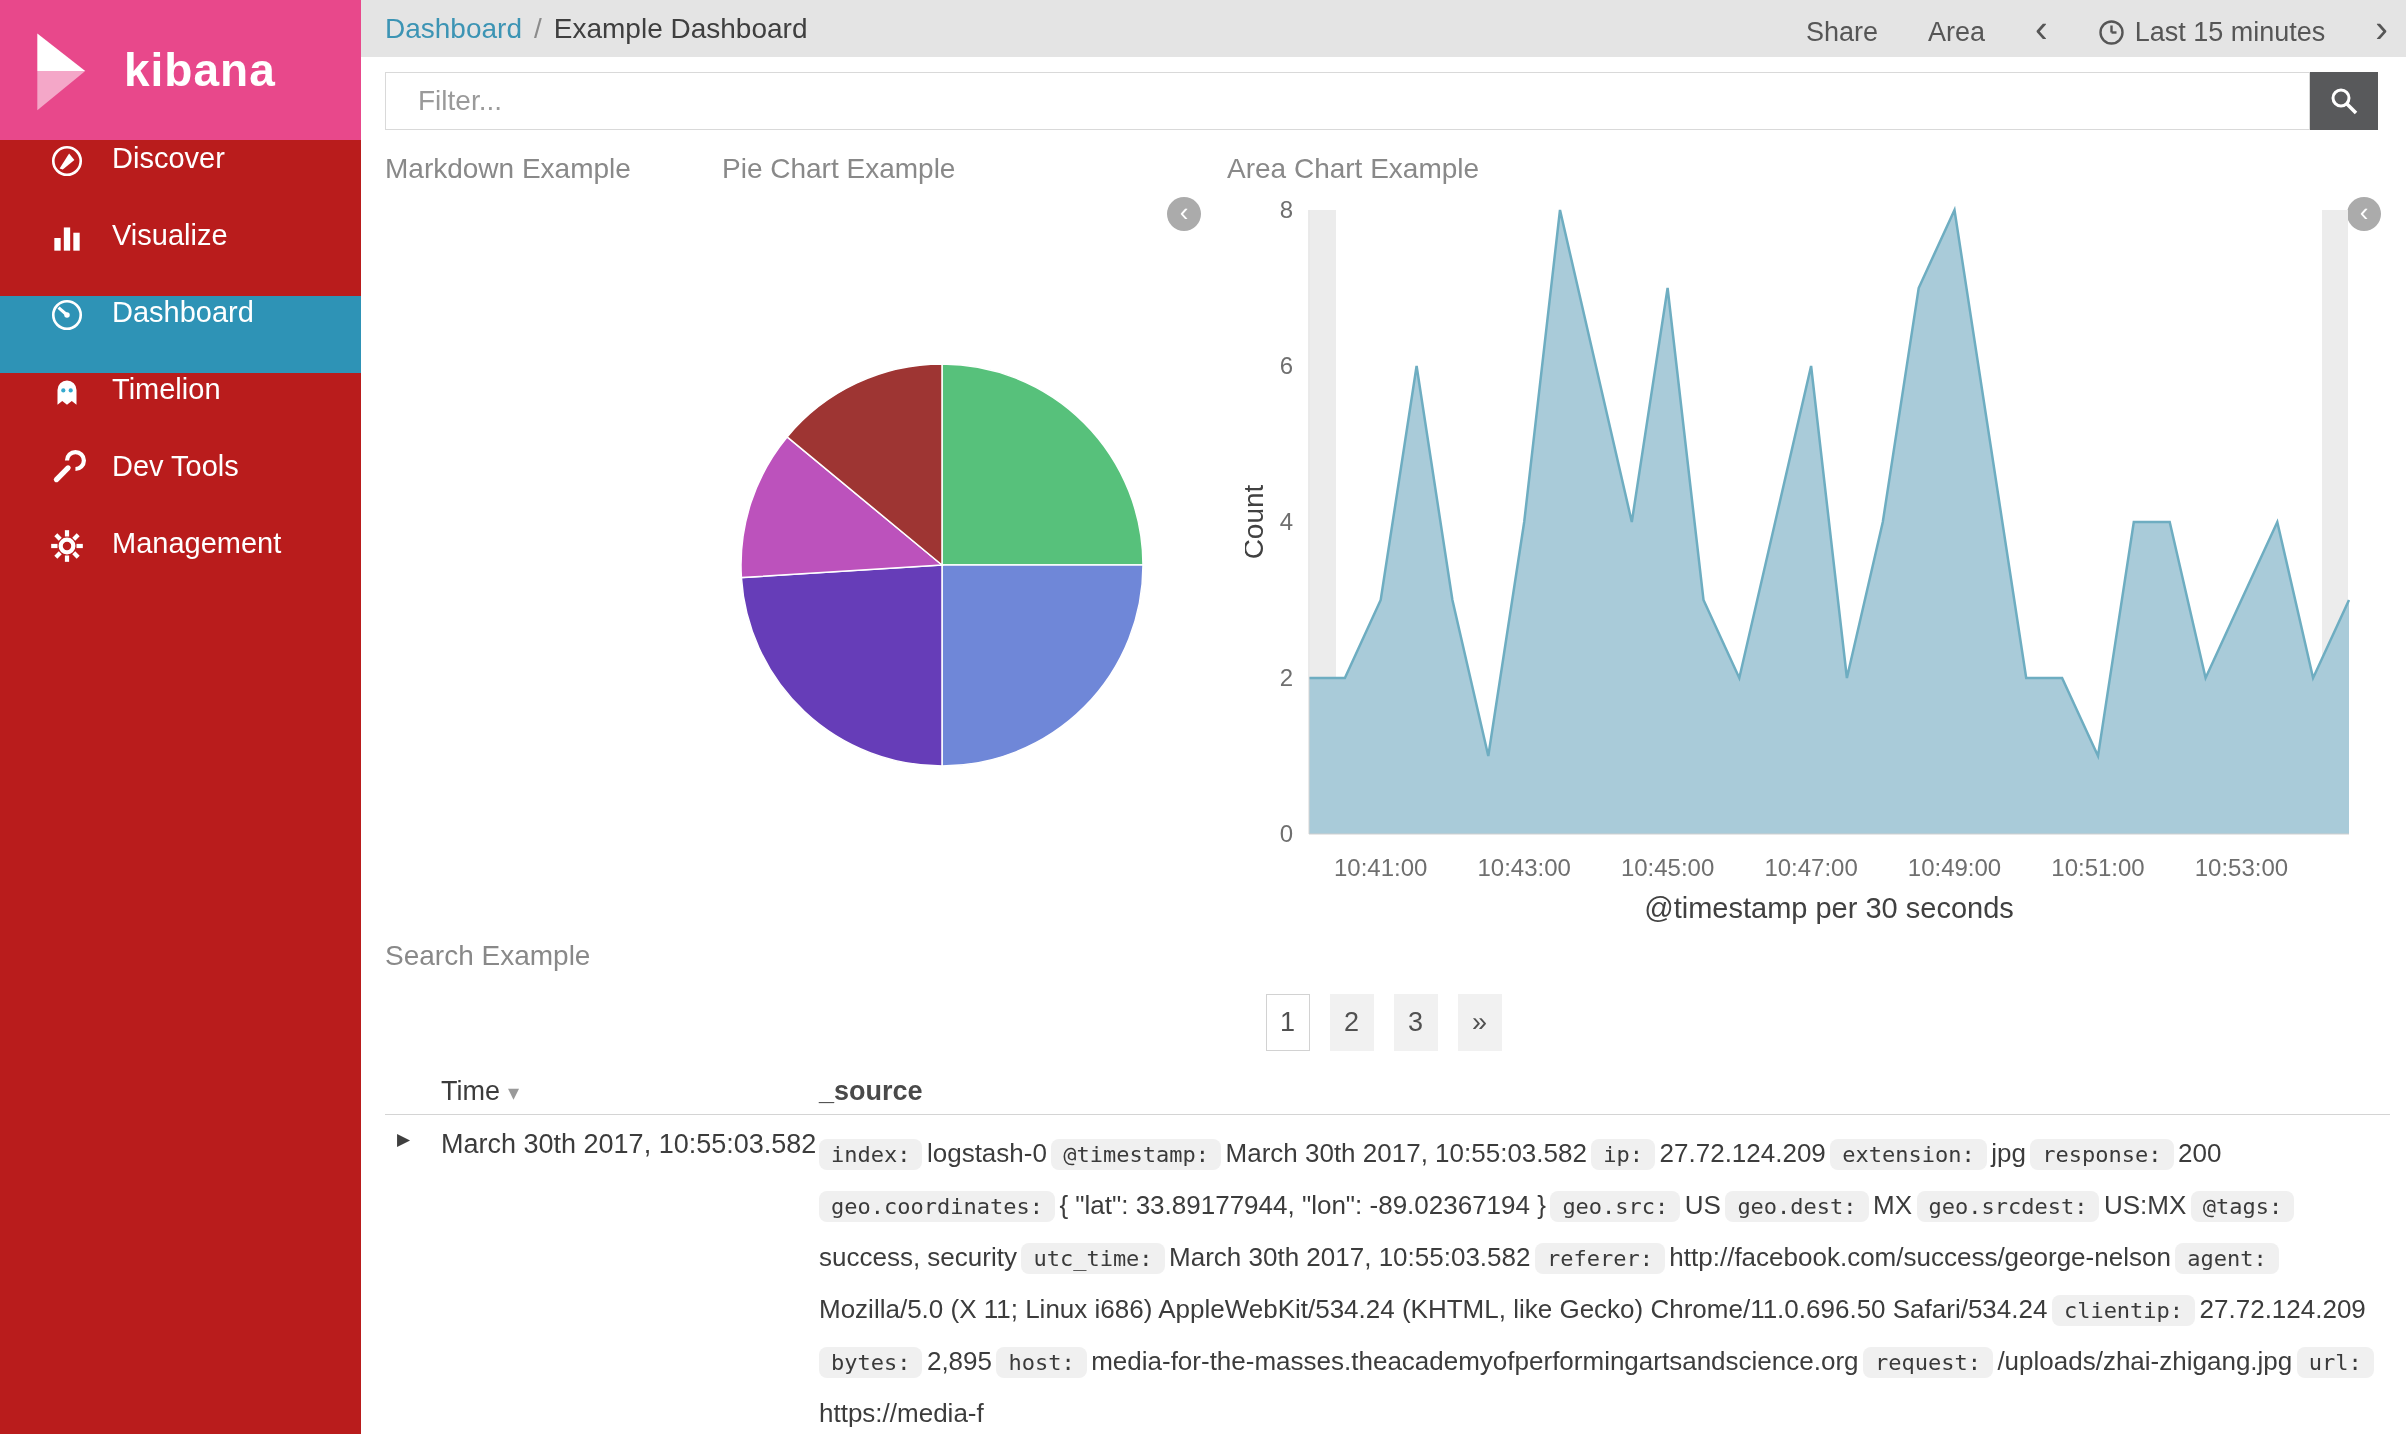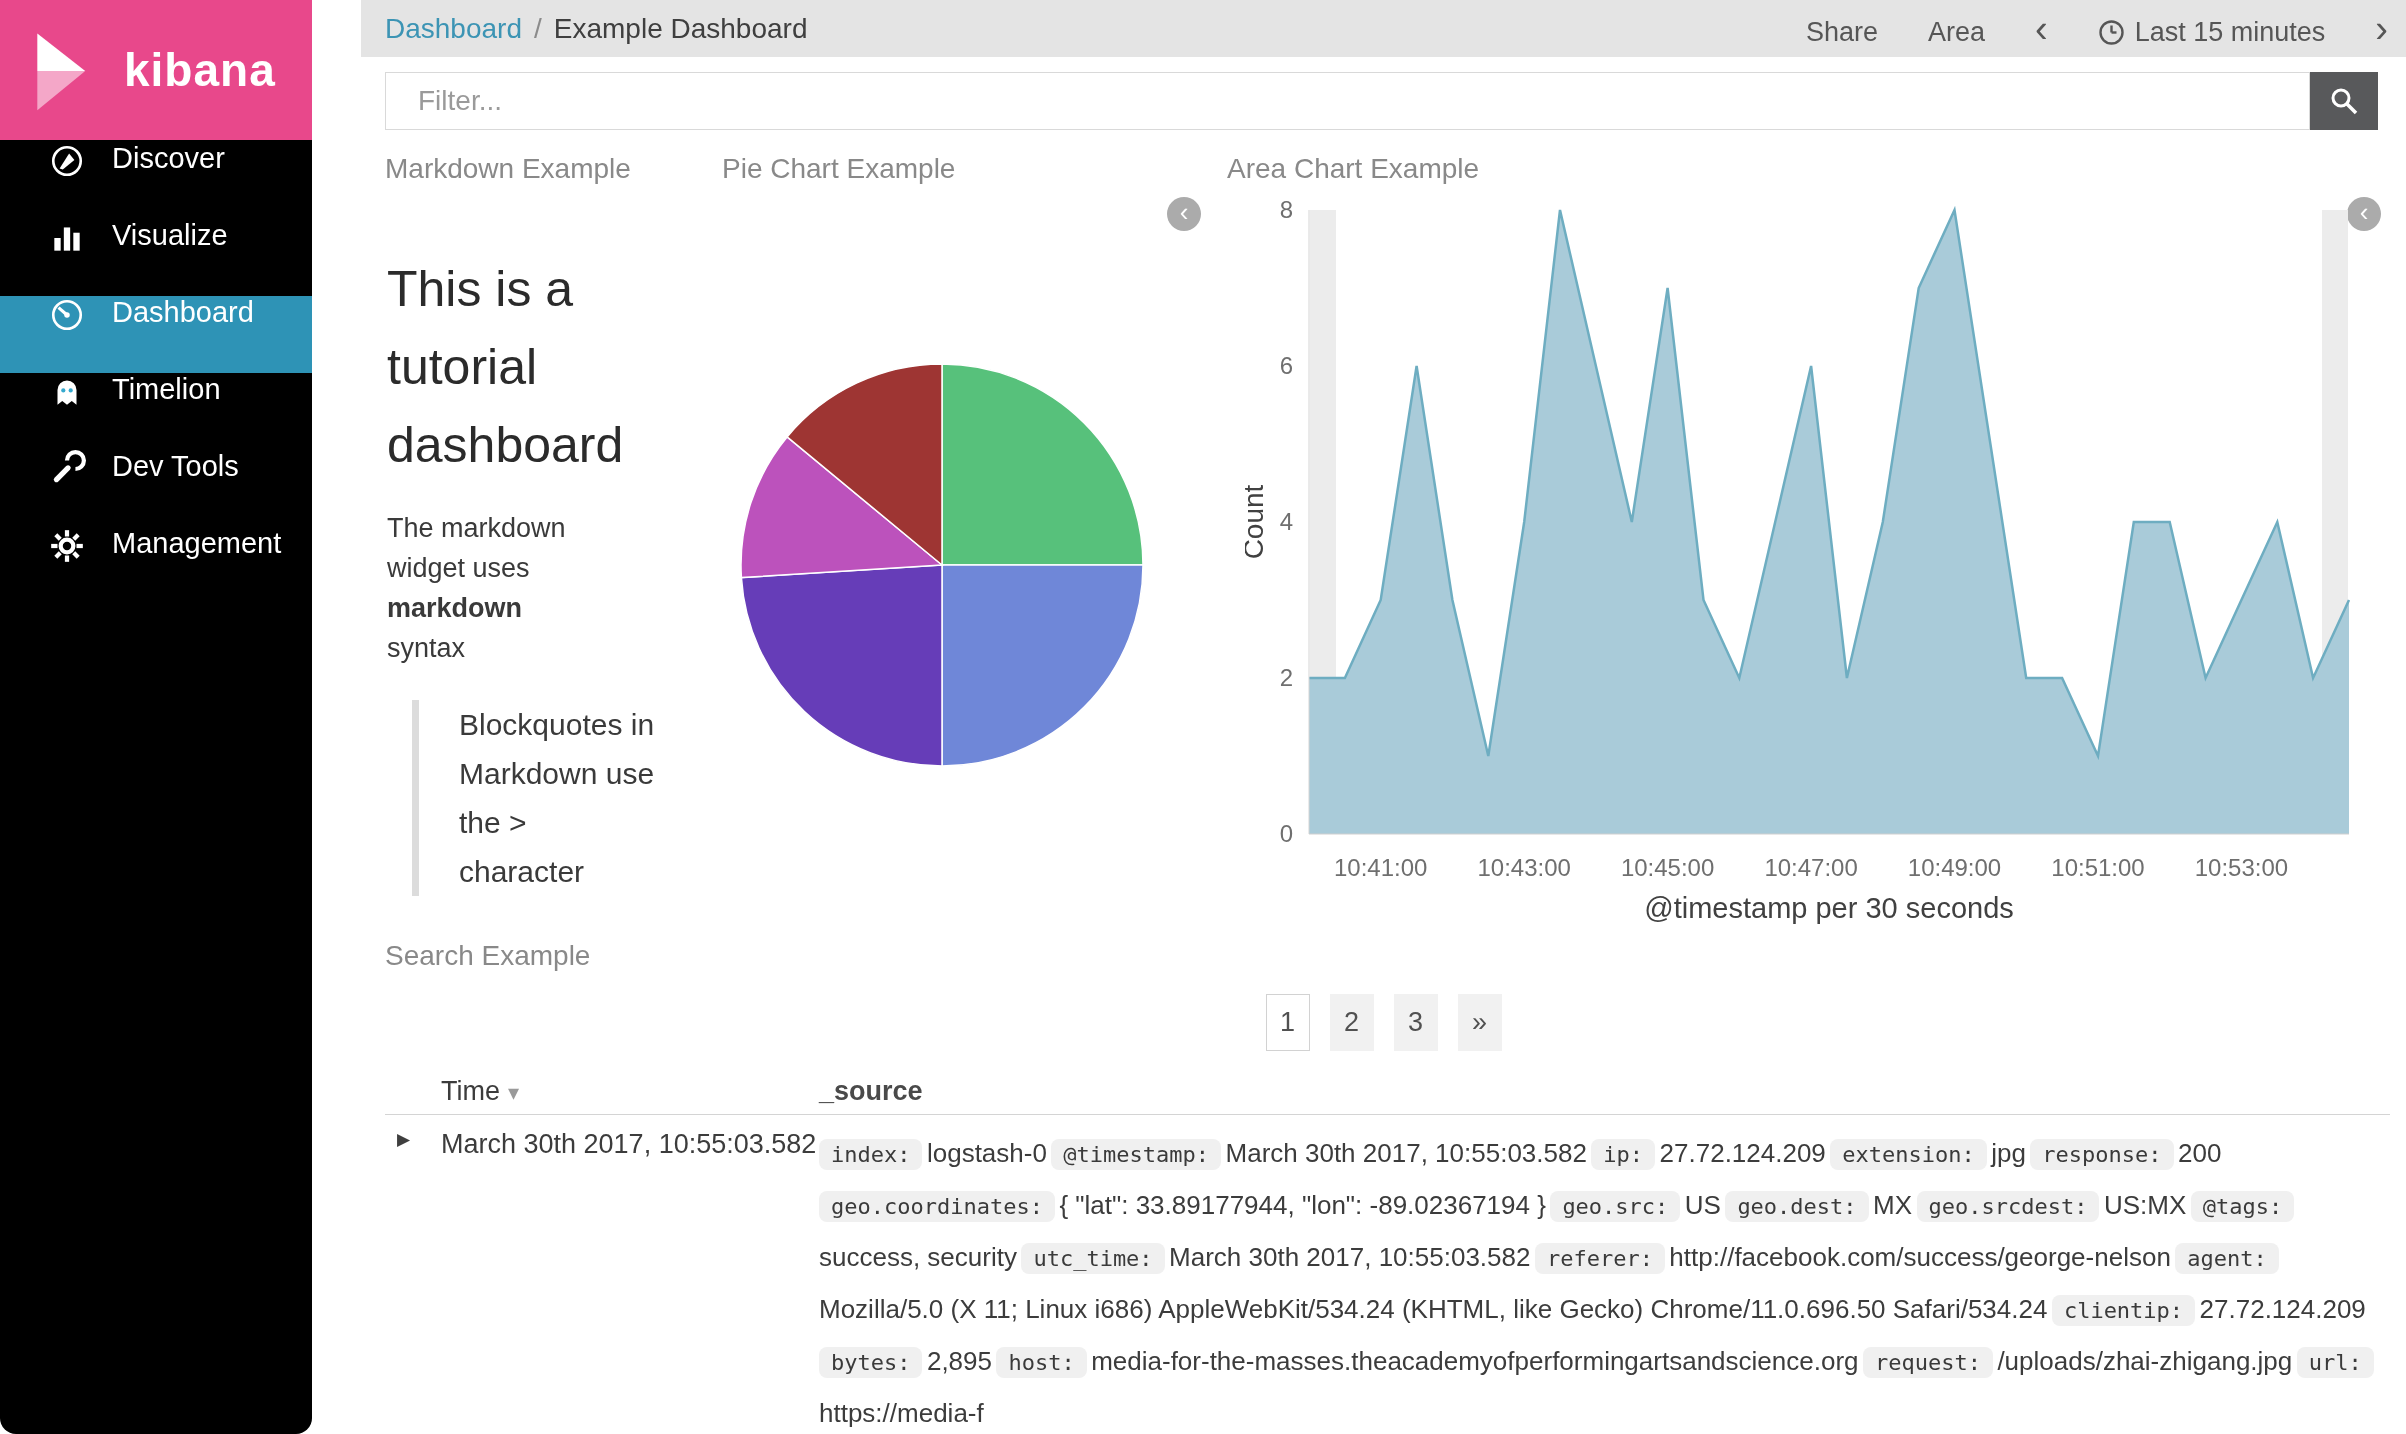--- a/index.html
+++ b/index.html
@@ -2,21 +2,21 @@
 <html><head>
 <meta charset="utf-8">
 <title>kibana</title>
 <style>
   * { margin:0; padding:0; box-sizing:border-box; }
   html,body { width:2406px; height:1434px; }
   body { font-family:"Liberation Sans",sans-serif; background:#fff; color:#333; overflow:hidden; }
   .app { position:relative; width:2406px; height:1434px; overflow:hidden; }
 
   
-  .sidebar { position:absolute; left:0; top:0; width:312px; height:100%; background:#000000; z-index:5;border-radius:16px; }
+  .sidebar { position:absolute; left:0; top:0; width:361px; height:100%; background:#b91c1c; z-index:5; }
   .logo { height:140px; background:#e8488b; display:flex; align-items:center; padding-left:22px; cursor:pointer; }
   .logo-text { color:#fff; font-size:46px; font-weight:bold; letter-spacing:1px; margin-left:10px; }
   .nav { list-style:none; padding-top:2px; }
   .nav-item { height:77px; display:flex; align-items:flex-start; padding-left:48px; color:#fff; font-size:29px; cursor:pointer; }
   .nav-item.active { background:#2e93b6; }
   .nav-item .nicon { width:38px; height:38px; margin-right:26px; flex:none; }
 
   
   .main { position:absolute; left:361px; top:0; right:0; bottom:0; }
 
@@ -181,25 +181,20 @@
       <div class="panel-title" id="t-pie">Pie Chart Example</div>
       <div class="panel-title" id="t-area">Area Chart Example</div>
 
       <button class="collapse-btn" id="collapse-pie">
           <span>‹</span>
         </button>
       <button class="collapse-btn" id="collapse-area">
           <span>‹</span>
         </button>
 
-      <div class="md-body">
-        <h1 class="md-h1">This is a tutorial dashboard</h1>
-        <p class="md-p"><span>The markdown widget uses </span><b>markdown</b><span> syntax</span></p>
-        <blockquote class="md-quote">Blockquotes in Markdown use the &gt; character</blockquote>
-      </div>
 
       <svg id="pie-chart" width="410" height="410" viewBox="0 0 410 410">
           <path d="M 205 205 L 205.0 4.0 A 201 201 0 0 1 406.0 205.0 Z" fill="#57c17b" stroke="#ffffff" stroke-width="1.5"></path>
           <path d="M 205 205 L 406.0 205.0 A 201 201 0 0 1 205.0 406.0 Z" fill="#6f87d8" stroke="#ffffff" stroke-width="1.5"></path>
           <path d="M 205 205 L 205.0 406.0 A 201 201 0 0 1 4.4 217.6 Z" fill="#663db8" stroke="#ffffff" stroke-width="1.5"></path>
           <path d="M 205 205 L 4.4 217.6 A 201 201 0 0 1 50.1 76.9 Z" fill="#bc52bc" stroke="#ffffff" stroke-width="1.5"></path>
           <path d="M 205 205 L 50.1 76.9 A 201 201 0 0 1 205.0 4.0 Z" fill="#9e3533" stroke="#ffffff" stroke-width="1.5"></path>
         </svg>
 
       <svg id="area-chart" width="1145" height="760" viewBox="0 0 1145 760">

